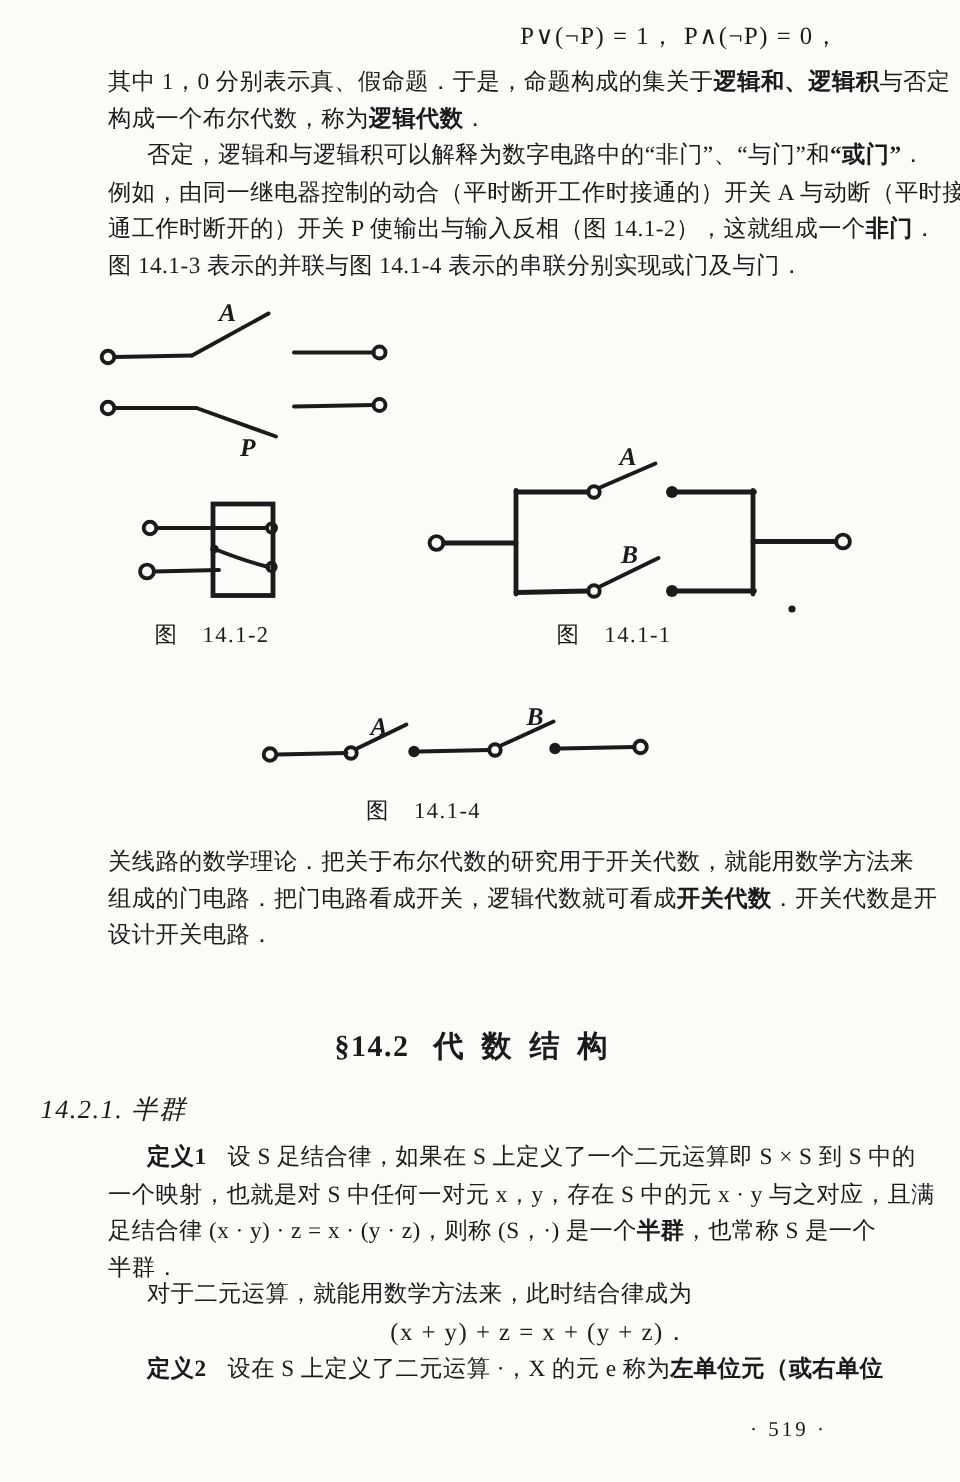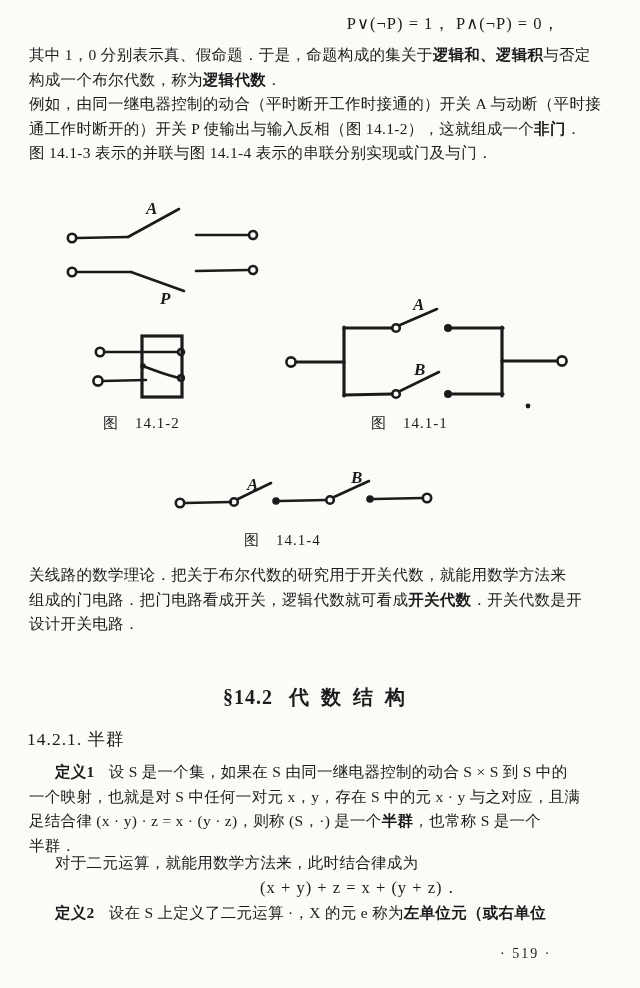--- a/index.html
+++ b/index.html
@@ -5,21 +5,21 @@
   * { margin:0; padding:0; box-sizing:border-box; }
   html,body { width:640px; height:988px; }
   body {
     position:relative;
     background:#fbfbf8;
     color:#1b1b1b;
     font-family:"Liberation Serif","DejaVu Serif",serif;
     overflow:hidden;
   }
   .abs { position:absolute; }
-  .ln { height:24.5px; line-height:24.5px; font-size:15.5px; letter-spacing:.3px; white-space:nowrap; }
+  .ln { height:24.5px; line-height:24.5px; font-size:15.5px; letter-spacing:.3px; white-space:nowrap;margin-left:43px; }
   .indent { padding-left:26px; }
   .bd { font-weight:bold; }
   .formula { text-align:right; font-size:16.5px; letter-spacing:1px; }
   .caption { width:130px; font-size:15px; letter-spacing:1px; white-space:nowrap; }
   .heading { width:100%; text-align:center; font-weight:bold; font-size:20px; }
   .heading .hnum { letter-spacing:1px; margin-right:16px; }
   .heading .htitle { letter-spacing:12px; }
   .subsection { font-size:17.5px; letter-spacing:1px; }
   .deflabel { font-weight:bold; margin-right:14px; }
   .pagenum { font-size:14px; letter-spacing:2px; }
@@ -33,20 +33,21 @@
 <body>
 
 <div class="abs formula" style="top:13px;left:0;right:80px;">P∨(¬P) = 1，  P∧(¬P) = 0，</div>
 
 <div class="abs" style="top:43px;left:29px;right:28px;">
   <div class="ln"><span>其中 1，0 分别表示真、假命题．于是，命题构成的集关于</span><span class="bd">逻辑和、逻辑积</span><span>与否定</span></div>
   <div class="ln"><span>构成一个布尔代数，称为</span><span class="bd">逻辑代数</span><span>．</span></div>
 </div>
 
 <div class="abs" style="top:92px;left:29px;right:28px;">
+  <div class="ln indent"><span>否定，逻辑和与逻辑积可以解释为数字电路中的“非门”、“与门”和</span><span class="bd">“或门”</span><span>．</span></div>
   <div class="ln">例如，由同一继电器控制的动合（平时断开工作时接通的）开关 A 与动断（平时接</div>
   <div class="ln"><span>通工作时断开的）开关 P 使输出与输入反相（图 14.1-2），这就组成一个</span><span class="bd">非门</span><span>．</span></div>
   <div class="ln">图 14.1-3 表示的并联与图 14.1-4 表示的串联分别实现或门及与门．</div>
 </div>
 
 <svg class="abs" style="top:193px;left:0;" width="640" height="352" viewBox="0 193 640 352">
 
   <g>
     <circle class="ring" cx="72" cy="238" r="4.2"></circle>
     <line class="wire" x1="77" y1="238" x2="128" y2="237"></line>
@@ -120,24 +121,24 @@
 <div class="abs" style="top:563px;left:29px;right:28px;">
   <div class="ln">关线路的数学理论．把关于布尔代数的研究用于开关代数，就能用数学方法来</div>
   <div class="ln"><span>组成的门电路．把门电路看成开关，逻辑代数就可看成</span><span class="bd">开关代数</span><span>．开关代数是开</span></div>
   <div class="ln">设计开关电路．</div>
 </div>
 
 <div class="abs heading" style="top:684px;left:0;">
   <span class="hnum">§14.2</span><span class="htitle">代数结构</span>
 </div>
 
-<div class="abs subsection" style="top:727px;left:27px;">14.2.1. 半群</div>
+<div class="abs subsection" style="top:727px;left:27px;font-style:italic;">14.2.1. 半群</div>
 
 <div class="abs" style="top:760px;left:29px;right:28px;">
-  <div class="ln indent"><span class="deflabel">定义1</span><span>设 S 是一个集，如果在 S 由同一继电器控制的动合 S × S 到 S 中的</span></div>
+  <div class="ln indent"><span class="deflabel">定义1</span><span>设 S 足结合律，如果在 S 上定义了一个二元运算即 S × S 到 S 中的</span></div>
   <div class="ln">一个映射，也就是对 S 中任何一对元 x，y，存在 S 中的元 x · y 与之对应，且满</div>
   <div class="ln"><span>足结合律 (x · y) · z = x · (y · z)，则称 (S，·) 是一个</span><span class="bd">半群</span><span>，也常称 S 是一个</span></div>
   <div class="ln">半群．</div>
 </div>
 
 <div class="abs ln indent" style="top:851px;left:29px;right:28px;">对于二元运算，就能用数学方法来，此时结合律成为</div>
 
 <div class="abs formula" style="top:877px;left:0;right:180px;">(x + y) + z = x + (y + z)．</div>
 
 <div class="abs ln indent" style="top:901px;left:29px;right:28px;">

